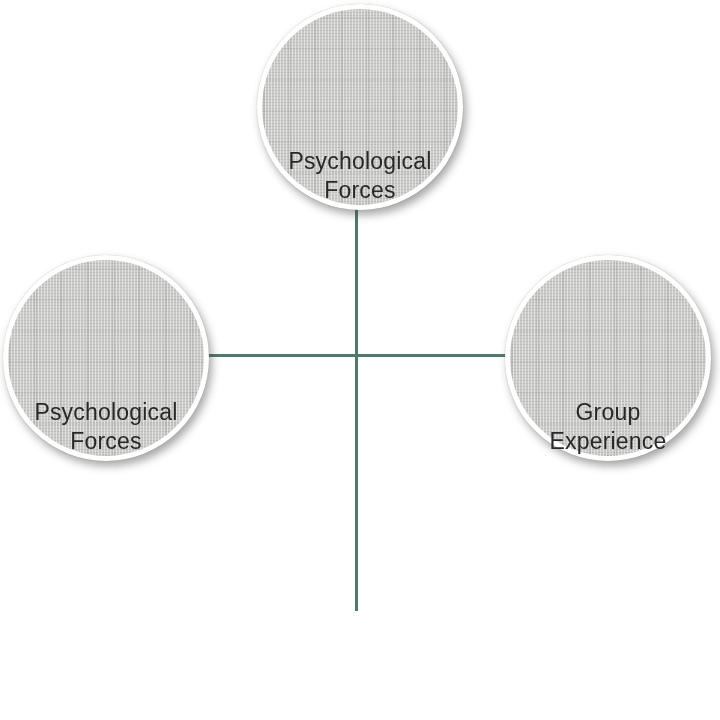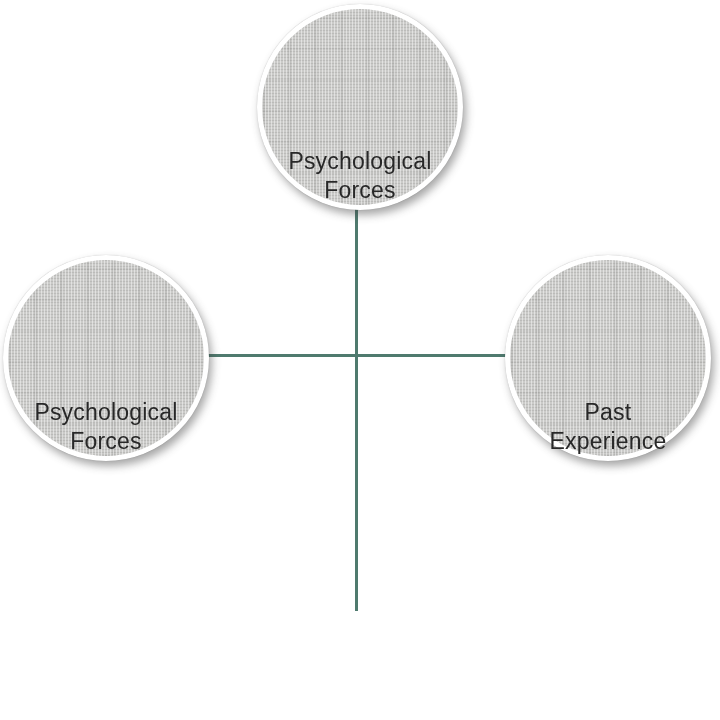--- a/index.html
+++ b/index.html
@@ -92,19 +92,19 @@
     <span class="label">Psychological
 Forces</span>
   </div>
 
   <div class="node satellite gray-linen node-left">
     <span class="label">Psychological
 Forces</span>
   </div>
 
   <div class="node satellite gray-linen node-right">
-    <span class="label">Past
+    <span class="label">Group
 Experience</span>
   </div>
 
 
 
 </div>
 
 </body></html>

